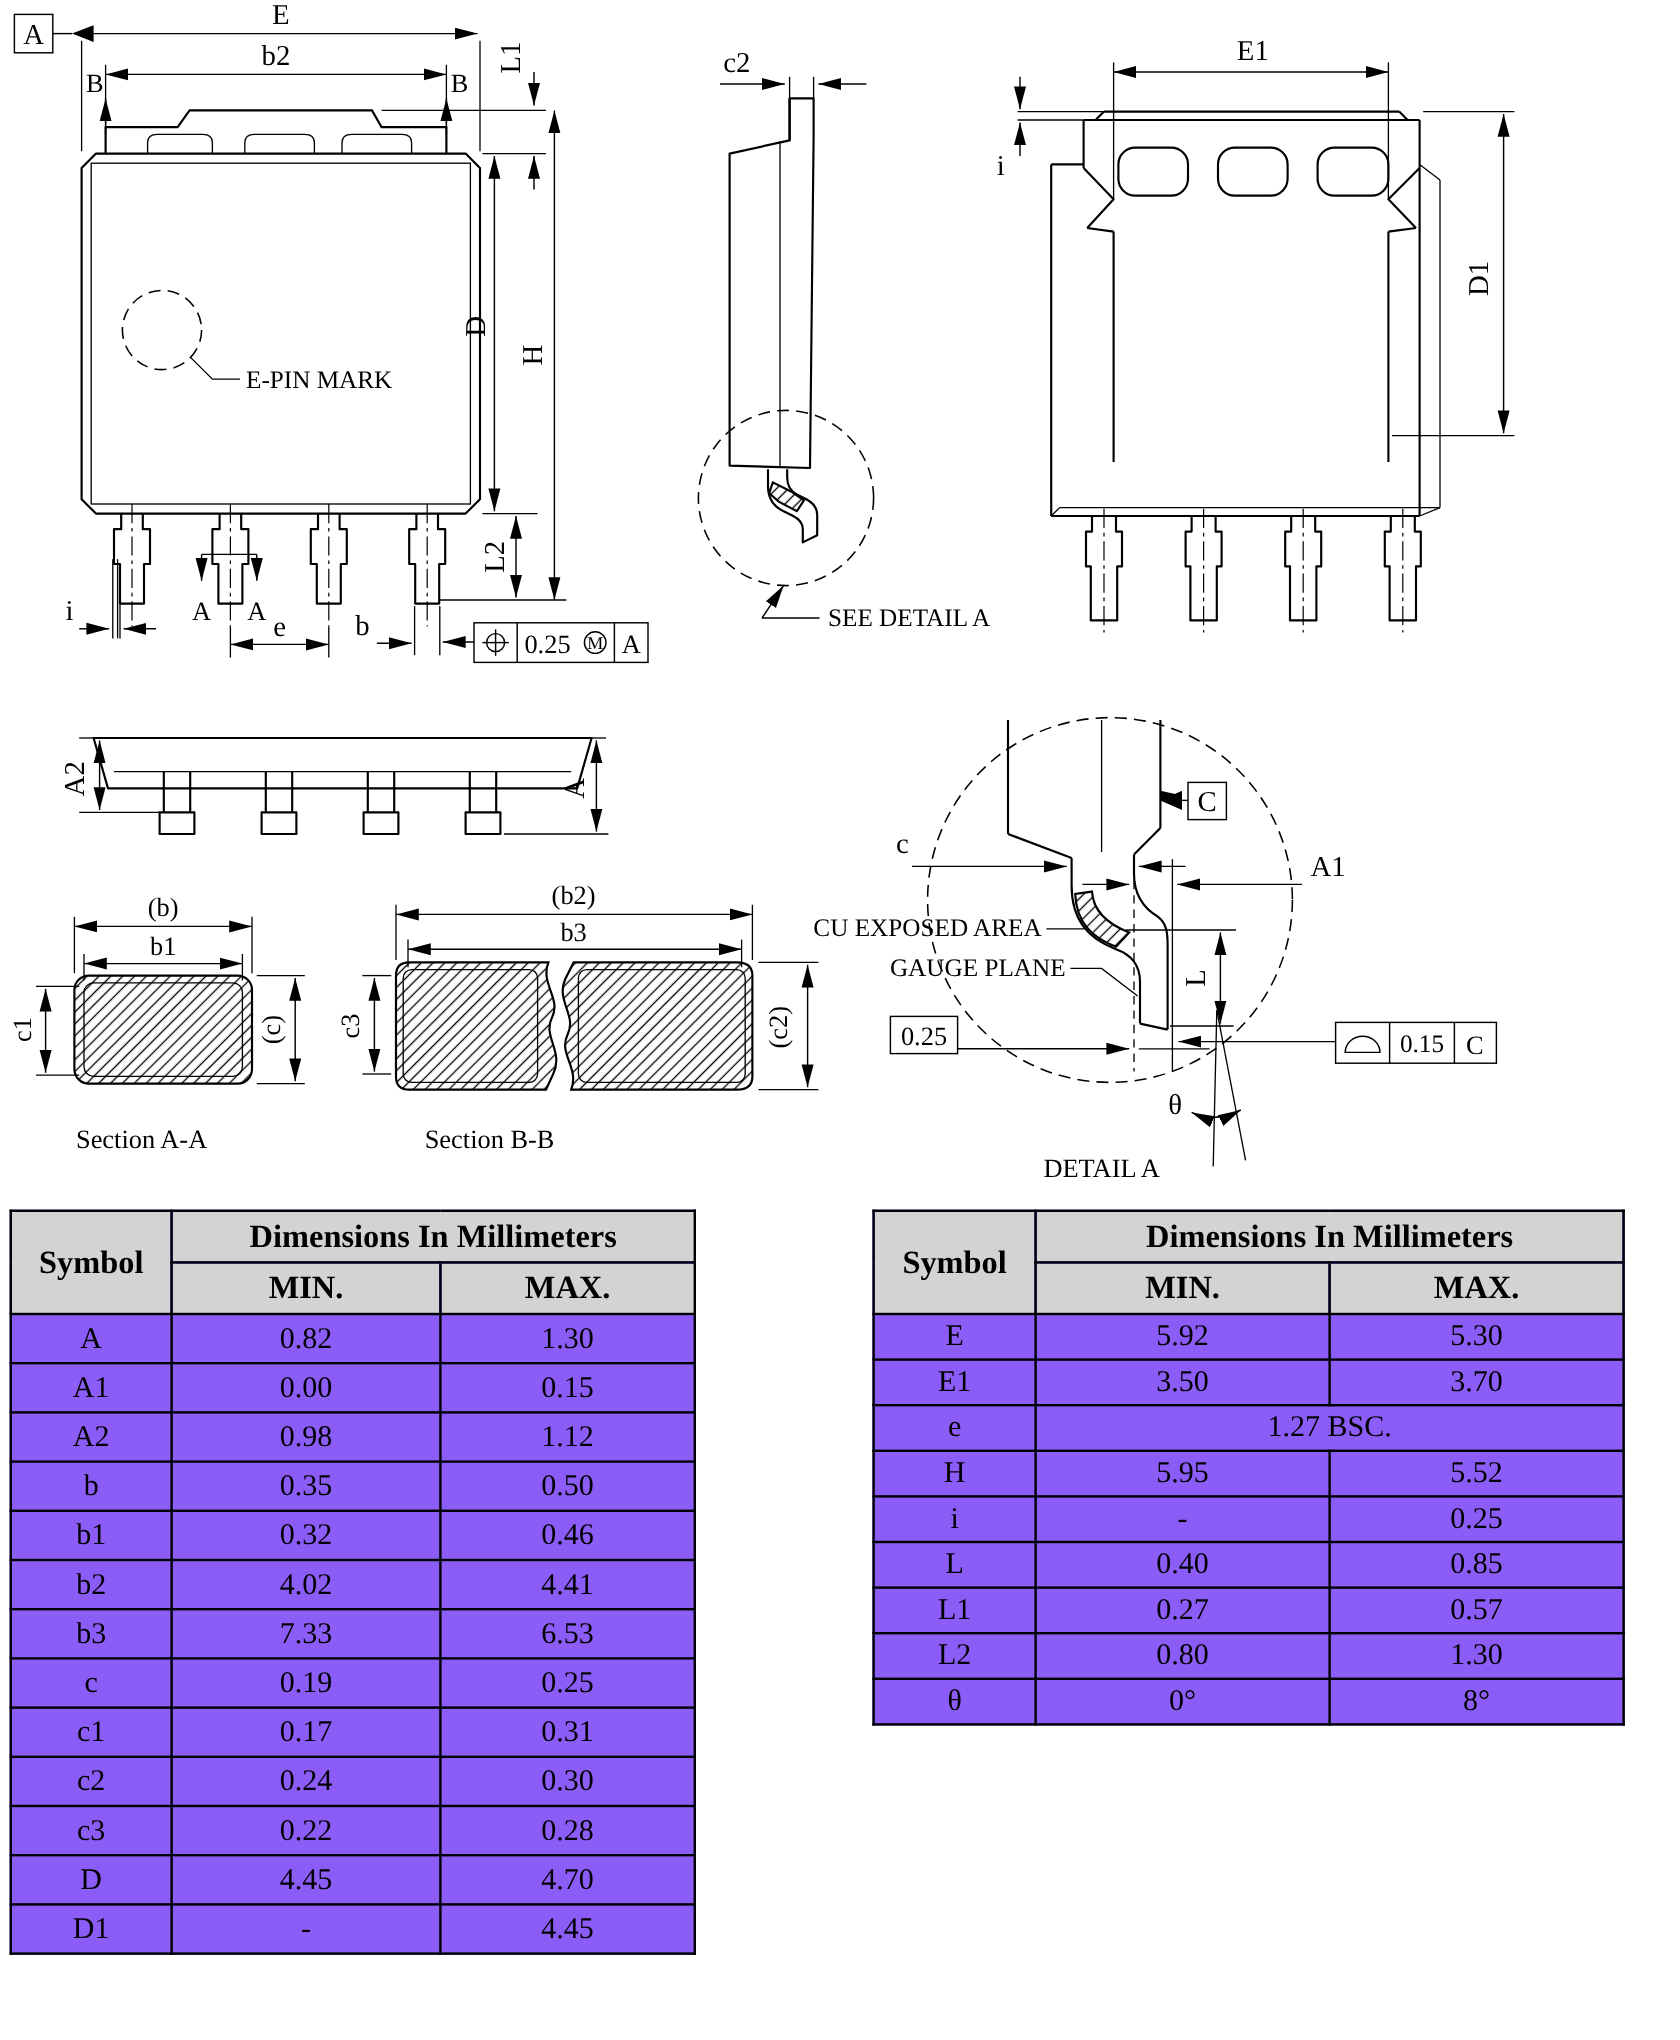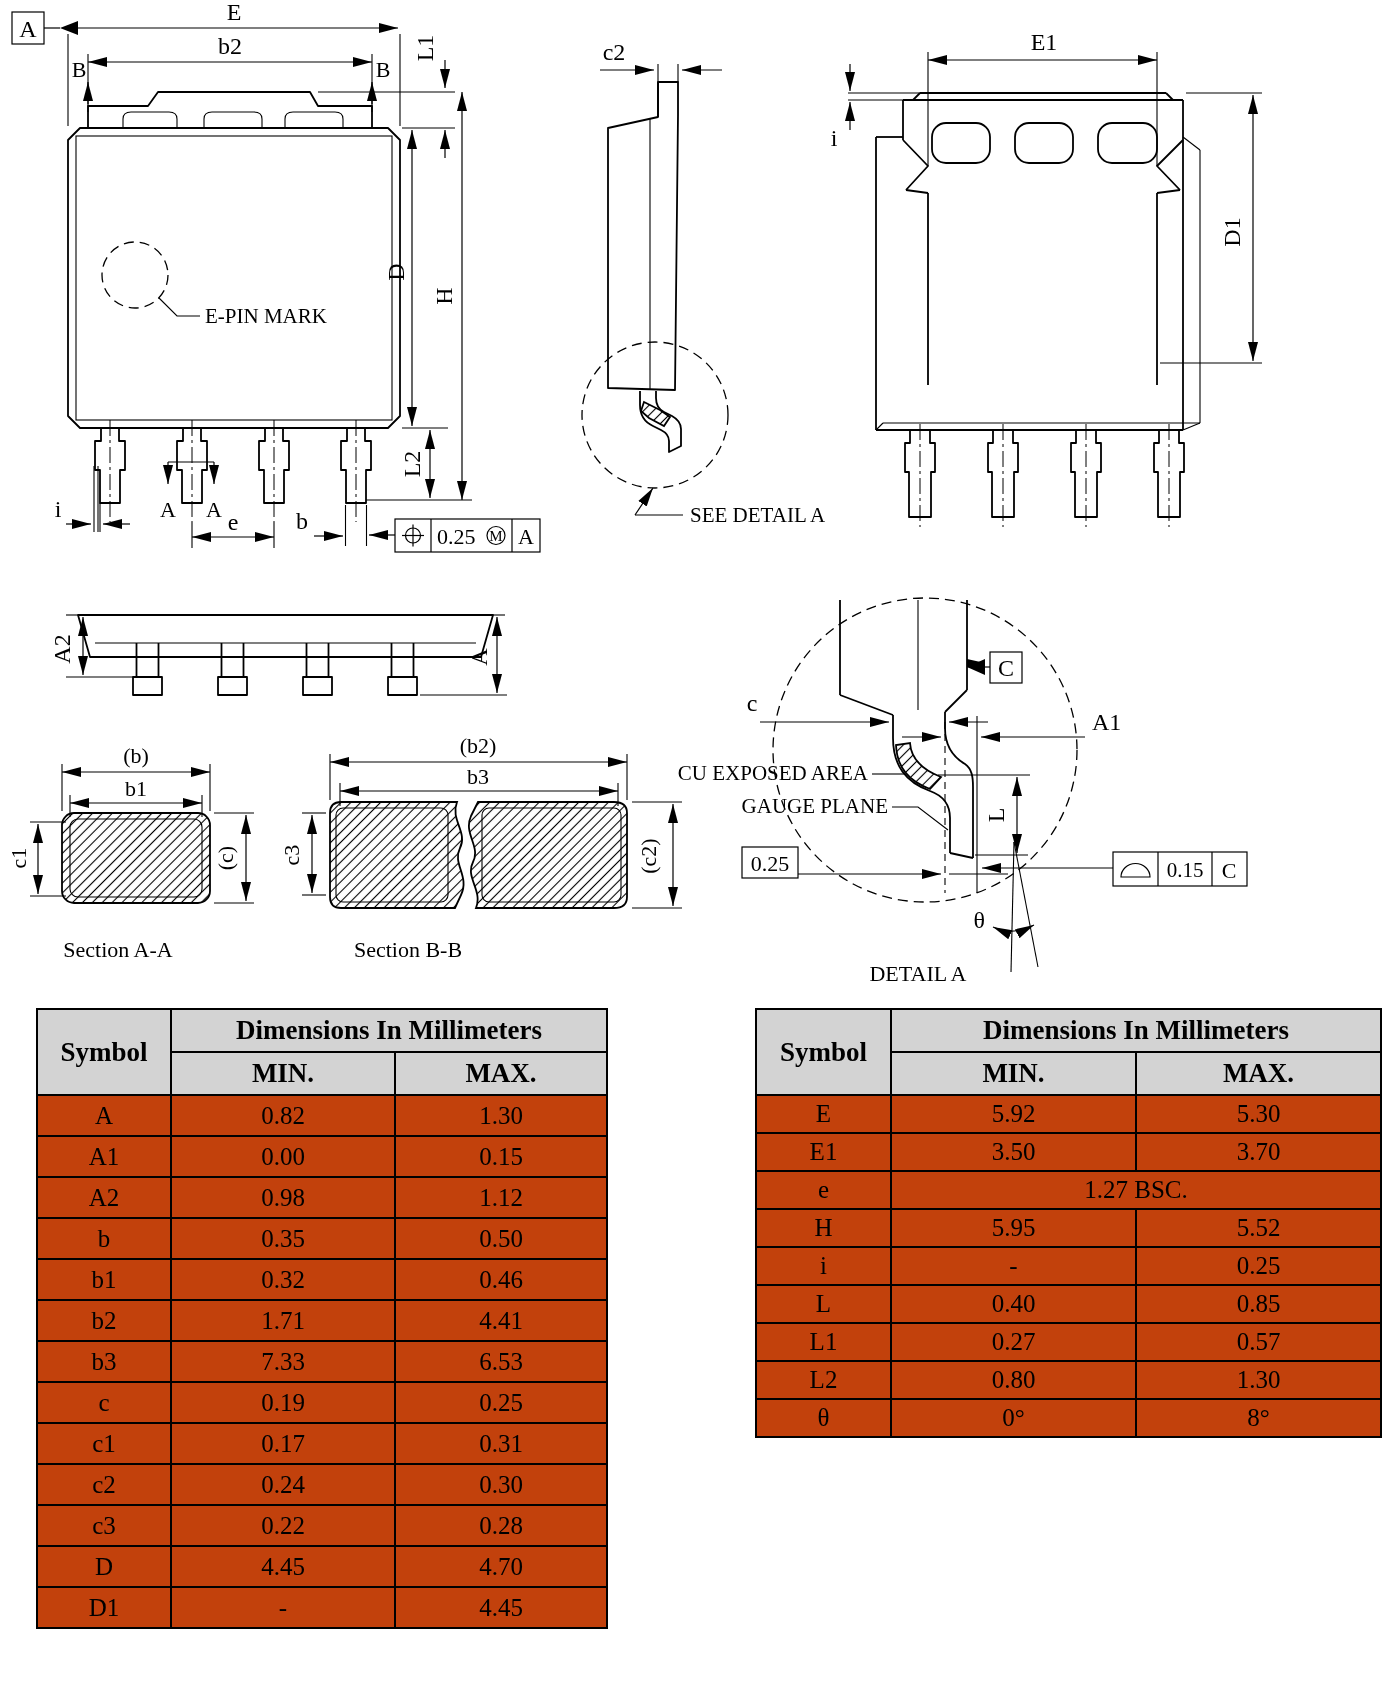--- a/index.html
+++ b/index.html
@@ -14,21 +14,21 @@
   .mid { text-anchor:middle; }
   .end { text-anchor:end; }
   .ol { stroke:#000; stroke-width:1.8; fill:none; stroke-linejoin:round; }
   .tl { stroke:#000; stroke-width:1.1; fill:none; }
   .dl { stroke:#000; stroke-width:1.2; fill:none; }
   .cl { stroke:#000; stroke-width:1; fill:none; stroke-dasharray:16 4 3 4; }
   .dash { stroke:#000; stroke-width:1.3; fill:none; stroke-dasharray:10 6; }
   .dash2 { stroke:#000; stroke-width:1.1; fill:none; stroke-dasharray:7 5; }
   .hatched { fill:url(#hatch); stroke:#000; stroke-width:1.8; }
   .filled { fill:#000; stroke:none; }
-  .dim-table { position:absolute; border-collapse:collapse; table-layout:fixed; background:#c2410c;margin-left:28px; }
+  .dim-table { position:absolute; border-collapse:collapse; table-layout:fixed; background:#8b5cf6; }
   .dim-table th, .dim-table td { border:2px solid #000; text-align:center; vertical-align:middle; padding:0 4px; overflow:hidden; }
   .dim-table th { background:var(--header-bg); font-size:27px; font-weight:bold; }
   .dim-table td { font-size:25px; font-weight:normal; }
   .tbl-left { left:8px; top:1008px; width:570px; }
   .tbl-right { left:727px; top:1008px; width:625px; }
   .tbl-left th { height:43px; }
   .tbl-right th { height:43px; }
   .tbl-left td { height:41px; }
   .tbl-right td { height:38px; }
 </style>
@@ -400,21 +400,21 @@
           <td>0.35</td>
           <td>0.50</td>
         </tr>
         <tr>
           <td>b1</td>
           <td>0.32</td>
           <td>0.46</td>
         </tr>
         <tr>
           <td>b2</td>
-          <td>1.71</td>
+          <td>4.02</td>
           <td>4.41</td>
         </tr>
         <tr>
           <td>b3</td>
           <td>7.33</td>
           <td>6.53</td>
         </tr>
         <tr>
           <td>c</td>
           <td>0.19</td>

